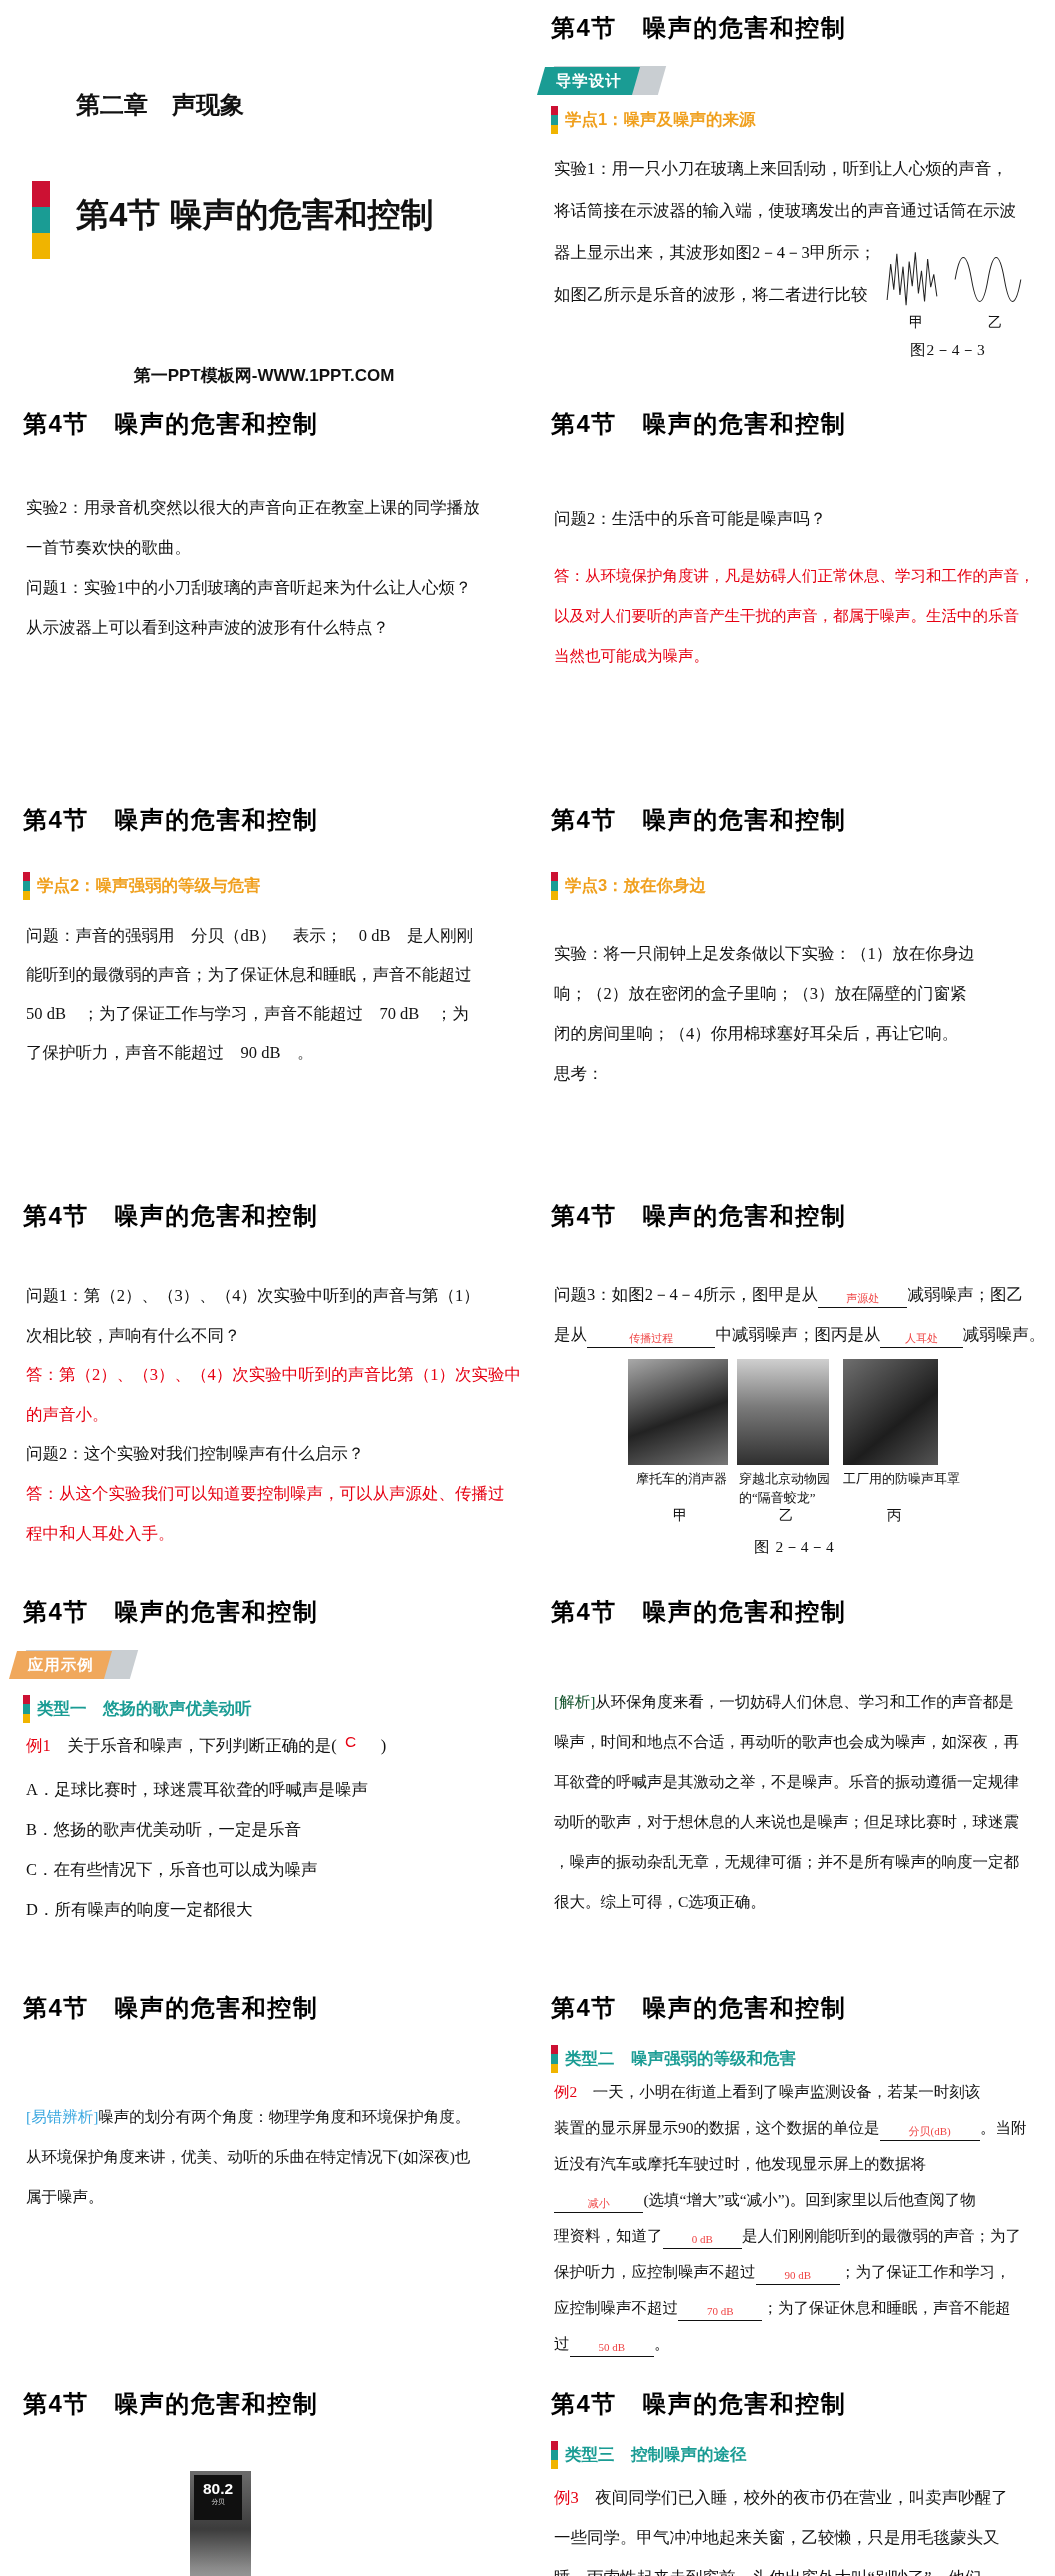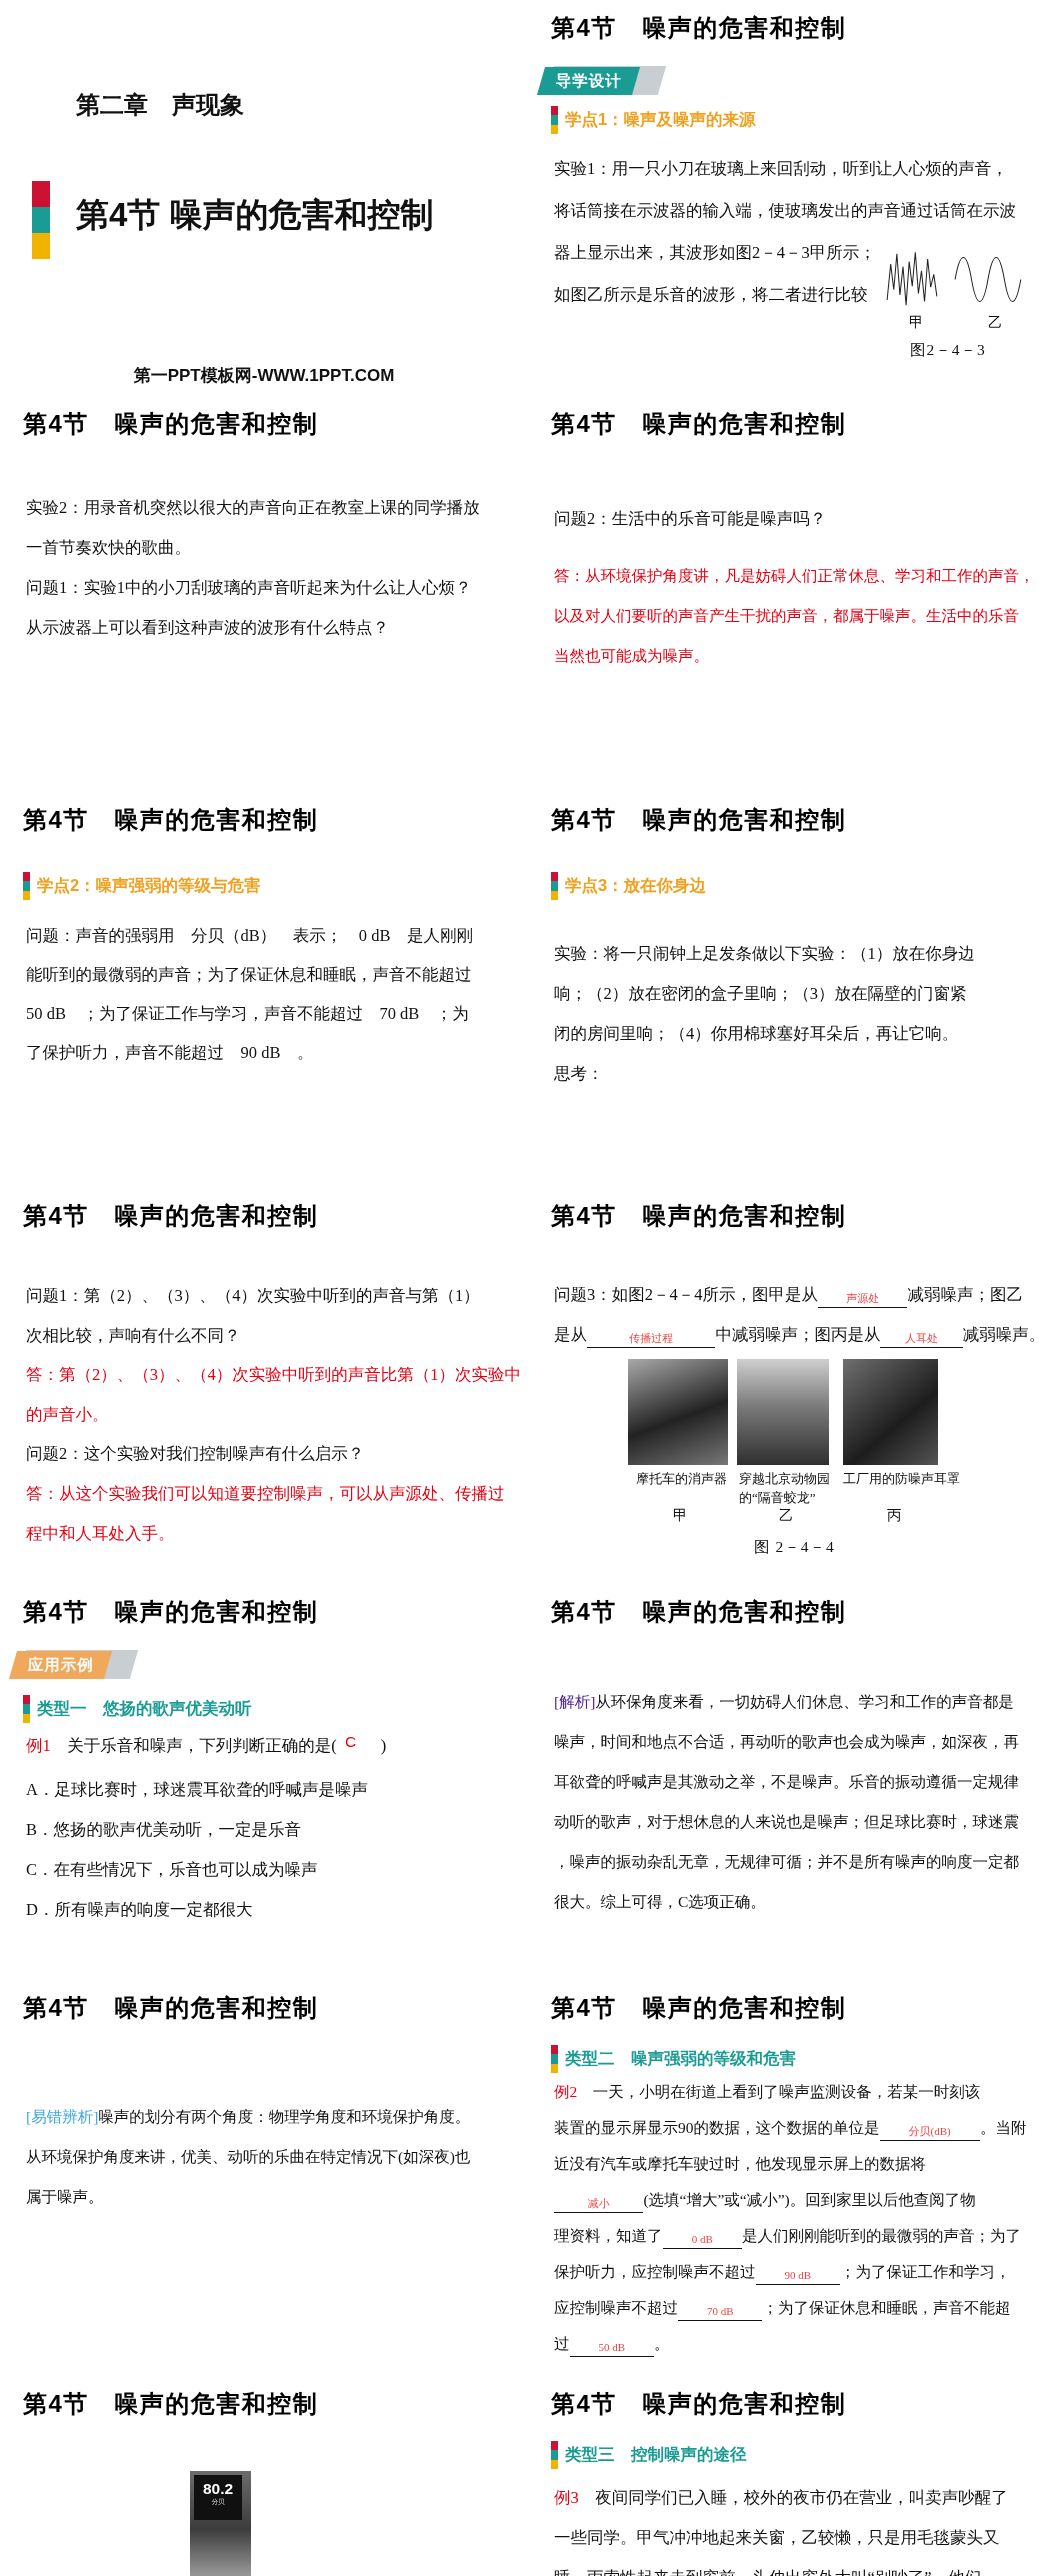--- a/index.html
+++ b/index.html
@@ -5,21 +5,21 @@
   html,body{margin:0;padding:0;background:#ffffff;}
   #page{position:relative;width:1055px;display:grid;grid-template-columns:528px 528px;grid-auto-rows:396px;background:#fff;}
   .slide{position:relative;width:528px;height:396px;background:#fff;overflow:hidden;color:#111;font-family:"Liberation Serif",serif;}
   .stitle{position:absolute;top:12.4px;left:23px;font-family:"Liberation Sans",sans-serif;font-weight:900;font-size:24px;letter-spacing:1.5px;color:#000;white-space:nowrap;}
   .blk{position:absolute;left:26px;width:484px;font-size:16.5px;line-height:40px;}
   .nw{white-space:nowrap;}
   .sm{font-size:15.5px;}
   .red{color:#e60012;}
   .ru{color:#e60012;text-decoration:underline;text-decoration-thickness:1px;text-underline-offset:6.2px;}
   .tagc{color:#3aa7e0;}
-  .tagb{color:#4c1d95;}
+  .tagb{color:#14532d;}
   .rsup{position:relative;top:-4.1px;padding:0 8.2px;font-family:"Liberation Sans",sans-serif;font-size:15.5px;}
   .banner{position:absolute;left:13.4px;width:134px;height:29px;}
   .banner .tail{position:absolute;left:8.2px;top:0;width:112px;height:29px;background:#c9ced2;transform:skewX(-16deg);}
   .banner .face{position:absolute;left:0;top:1px;width:95px;height:28px;display:flex;align-items:center;justify-content:center;transform:skewX(-16deg);}
   .banner .face>span{transform:skewX(16deg);color:#fff;font-family:"Liberation Sans",sans-serif;font-weight:700;font-size:15.5px;letter-spacing:1px;}
   .teal{background:#1a9c94;}
   .orange{background:#f0a85c;}
   .ptline{position:absolute;left:23px;display:flex;align-items:center;gap:7.2px;}
   .bars3{display:flex;flex-direction:column;}
   .bars3 i{display:block;width:6.7px;height:9.3px;}

